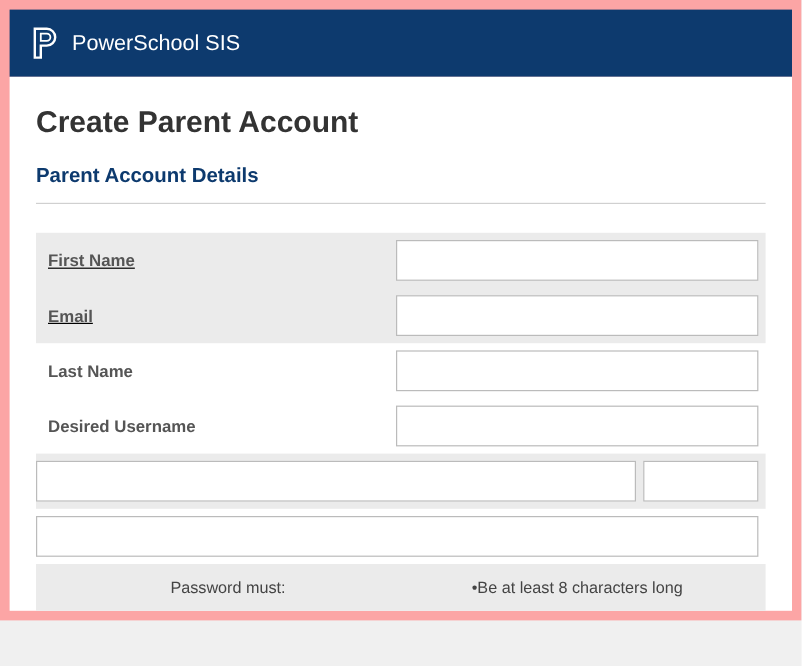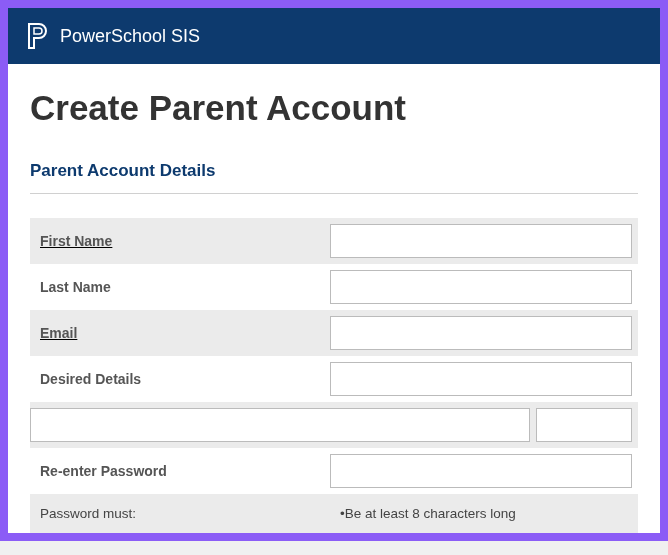--- a/index.html
+++ b/index.html
@@ -5,21 +5,21 @@
     * { margin: 0; padding: 0; box-sizing: border-box; }
     body {
       font-family: -apple-system, BlinkMacSystemFont, "Segoe UI", Arial, sans-serif;
       background: #f0f0f0;
       width: 668px;
       height: 555px;
       overflow: hidden;
     }
     .outer {
       padding: 8px;
-      background: #8b5cf6;
+      background: #fca5a5;
     }
     .header {
       background: #0d3a6e;
       color: #fff;
       display: flex;
       align-items: center;
       padding: 14px 18px;
       font-size: 18px;
       font-weight: 400;
     }
@@ -27,23 +27,23 @@
       display: inline-flex;
       align-items: center;
       margin-right: 10px;
     }
     .content {
       background: #fff;
       padding: 24px 22px 0 22px;
     }
     h1.page-title {
       color: #333;
-      font-size: 35px;
+      font-size: 25px;
       font-weight: 700;
-      margin-bottom: 33px;
+      margin-bottom: 20px;
     }
     h2.section-title {
       color: #0d3a6e;
       font-size: 17px;
       font-weight: 700;
       padding-bottom: 12px;
       border-bottom: 1px solid #d0d0d0;
       margin-bottom: 24px;
     }
     .form-rows { }
@@ -89,24 +89,25 @@
     .password-rules {
       display: flex;
       align-items: center;
       background: #ebebeb;
       padding: 12px 10px;
       font-size: 13.5px;
       color: #444;
     }
     .password-rules .rules-label {
       flex: 0 0 300px;
+      text-align: center;
     }
     .password-rules .rules-text {
       flex: 1;
-      text-align: left;
+      text-align: center;
       padding-right: 6px;
     }
   </style>
 </head>
 <body>
 
 <div class="outer">
   <div class="header">
     <span class="logo">
       <svg width="24" height="28" viewBox="0 0 24 28">
@@ -123,50 +124,49 @@
 
     <div class="form-rows">
 
       <div class="form-row stripe">
         <div class="label-cell">First Name</div>
         <div class="input-cell">
           <input type="text" value="" style="">
         </div>
       </div>
 
-      <div class="form-row">
-        <div class="label-cell">Last Name</div>
-        <div class="input-cell">
-          <input type="text" value="" style="">
-        </div>
-      </div>
-
       <div class="form-row stripe">
         <div class="label-cell">Email</div>
         <div class="input-cell">
           <input type="email" value="" style="">
         </div>
       </div>
 
       <div class="form-row">
-        <div class="label-cell">Desired Details</div>
+        <div class="label-cell">Last Name</div>
+        <div class="input-cell">
+          <input type="text" value="" style="">
+        </div>
+      </div>
+
+      <div class="form-row">
+        <div class="label-cell">Desired Username</div>
         <div class="input-cell">
           <input type="text" value="" style="">
         </div>
       </div>
 
       <div class="form-row stripe">
         <div class="input-cell">
           <input type="password" class="password-main" value="" style="">
           <div class="password-meter"></div>
         </div>
       </div>
 
       <div class="form-row">
-        <div class="label-cell">Re-enter Password</div>
         <div class="input-cell">
           <input type="password" value="" style="">
         </div>
       </div>
 
       <div class="password-rules">
         <div class="rules-label">Password must:</div>
         <div class="rules-text">•Be at least 8 characters long</div>
       </div>
 

